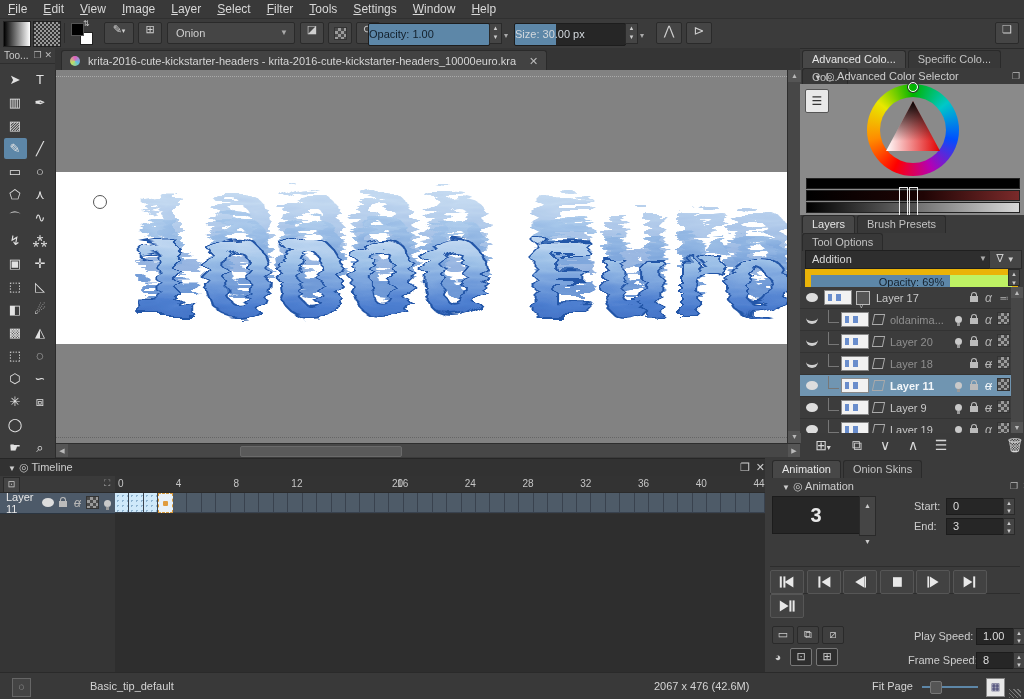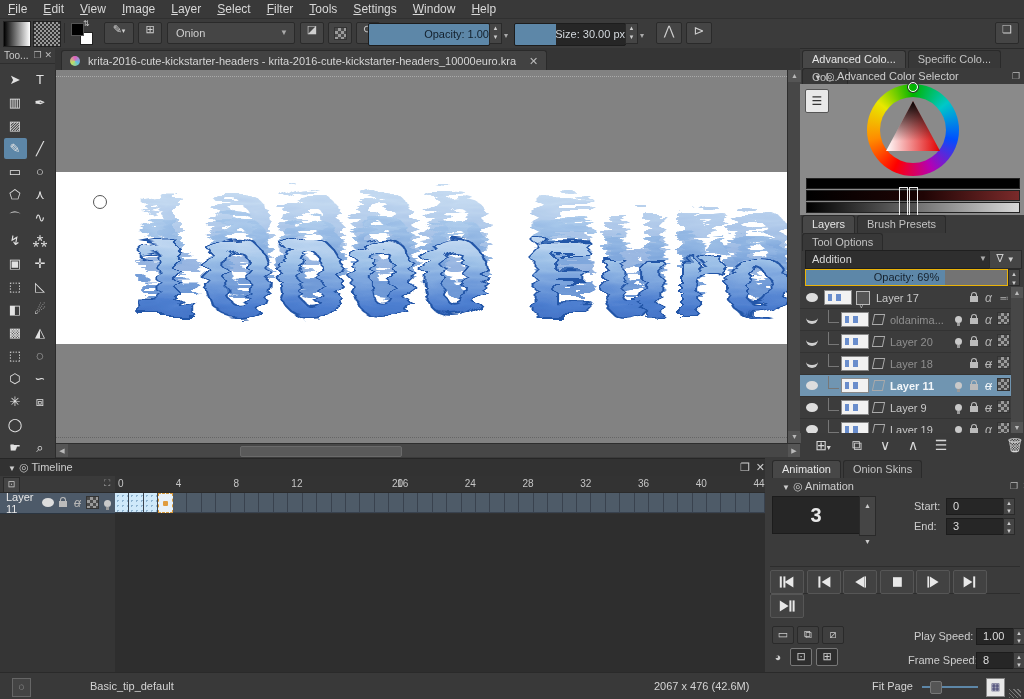--- a/index.html
+++ b/index.html
@@ -14,21 +14,21 @@
 
   
   #toolbar{left:0;top:19px;width:1024px;height:29px;background:#3b3b3b;border-bottom:1px solid #2b2b2b;}
   .tbtn{position:absolute;top:3px;height:22px;background:#454545;border:1px solid #2a2a2a;border-radius:2px;box-sizing:border-box;text-align:center;color:#cfcfcf;}
   .swatch{position:absolute;top:2px;width:26px;height:24px;border:1px solid #222;}
   #grad-swatch{left:3px;background:linear-gradient(90deg,#000,#fff);}
   #pat-swatch{left:33px;background:repeating-conic-gradient(#999 0 25%,#333 0 50%);background-size:4px 4px;}
   .sep{position:absolute;top:4px;width:1px;height:20px;background:#2d2d2d;}
   .slider{position:absolute;top:4px;height:21px;background:#262626;border:1px solid #1d1d1d;border-radius:2px;overflow:hidden;}
   .slider .fill{position:absolute;left:0;top:0;bottom:0;background:#5d87a8;}
-  .slider .slabel{position:relative;display:block;text-align:right;line-height:21px;font-size:11px;}
+  .slider .slabel{position:relative;display:block;text-align:left;line-height:21px;font-size:11px;}
   .spin{position:absolute;top:4px;width:13px;height:21px;background:#454545;border:1px solid #2a2a2a;box-sizing:border-box;font-size:6px;line-height:9px;color:#ccc;text-align:center;}
   .caret{position:absolute;top:12px;font-size:8px;color:#aaa;}
 
   
   #toolbox{left:0;top:48px;width:55px;height:410px;background:#3c3c3c;border-right:1px solid #2c2c2c;}
   #toolbox-title{height:15px;line-height:15px;padding-left:4px;color:#c9c9c9;font-size:10px;background:#3c3c3c;border-bottom:1px solid #2e2e2e;}
   #toolbox-title .dkico{float:right;margin-right:3px;font-size:9px;color:#bbb;}
   #toolgrid{display:grid;grid-template-columns:25px 25px;justify-content:center;grid-auto-rows:23px;padding-top:4px;row-gap:0;}
   .tool{width:23px;height:21px;margin:1px;text-align:center;line-height:21px;font-size:13px;color:#e2e2e2;border-radius:2px;}
   .tool.active{background:#5d87a8;}
@@ -70,21 +70,21 @@
   .cbar{position:absolute;left:6px;width:212px;height:9px;border:1px solid #222;}
   #cbar1{top:94px;background:#000;}
   #cbar2{top:106px;background:linear-gradient(90deg,#000 0%,#200505 55%,#7a2a2a 100%);}
   #cbar3{top:118px;background:linear-gradient(90deg,#000,#d8d8d8);}
   .cbar-handle{position:absolute;left:100px;top:103px;width:7px;height:27px;border:1px solid #eee;background:rgba(0,0,0,.25);}
 
   
   #blend-select{left:805px;top:250px;width:180px;height:17px;background:#2e2e2e;border:1px solid #1f1f1f;line-height:16px;padding-left:6px;color:#d8d8d8;}
   #blend-select .dd{float:right;margin-right:5px;font-size:8px;color:#aaa;}
   #filter-btn{left:989px;top:250px;width:31px;height:17px;background:#454545;border:1px solid #2a2a2a;text-align:center;line-height:15px;color:#ccc;font-size:11px;}
-  #layer-opacity{left:805px;top:269px;width:201px;height:15px;background:#737373;border:1px solid #eab308;overflow:hidden;}
+  #layer-opacity{left:805px;top:269px;width:201px;height:15px;background:#bef264;border:6px solid #eab308;overflow:hidden;}
   #layer-opacity .fill{position:absolute;left:0;top:0;bottom:0;width:69%;background:#5d87a8;}
   #layer-opacity .slabel{position:relative;display:block;text-align:center;line-height:15px;color:#16222e;font-size:11px;}
   #layer-opacity-spin{left:1008px;top:269px;width:12px;height:17px;top:269px;}
   #layerlist{left:800px;top:287px;width:211px;height:146px;overflow:hidden;background:#3c3c3c;}
   .layer-row{position:relative;height:21px;border-bottom:1px solid #333;display:flex;align-items:center;}
   .layer-row.sel{background:#7095b1;color:#14222e;}
   .layer-row .name{flex:1;font-size:11px;color:#c9c9c9;padding-left:6px;white-space:nowrap;overflow:hidden;}
   .layer-row.dim .name{color:#8f8f8f;}
   .layer-row.sel .name{color:#f2f6f9;font-weight:bold;}
   .eyewrap{width:24px;text-align:center;}

